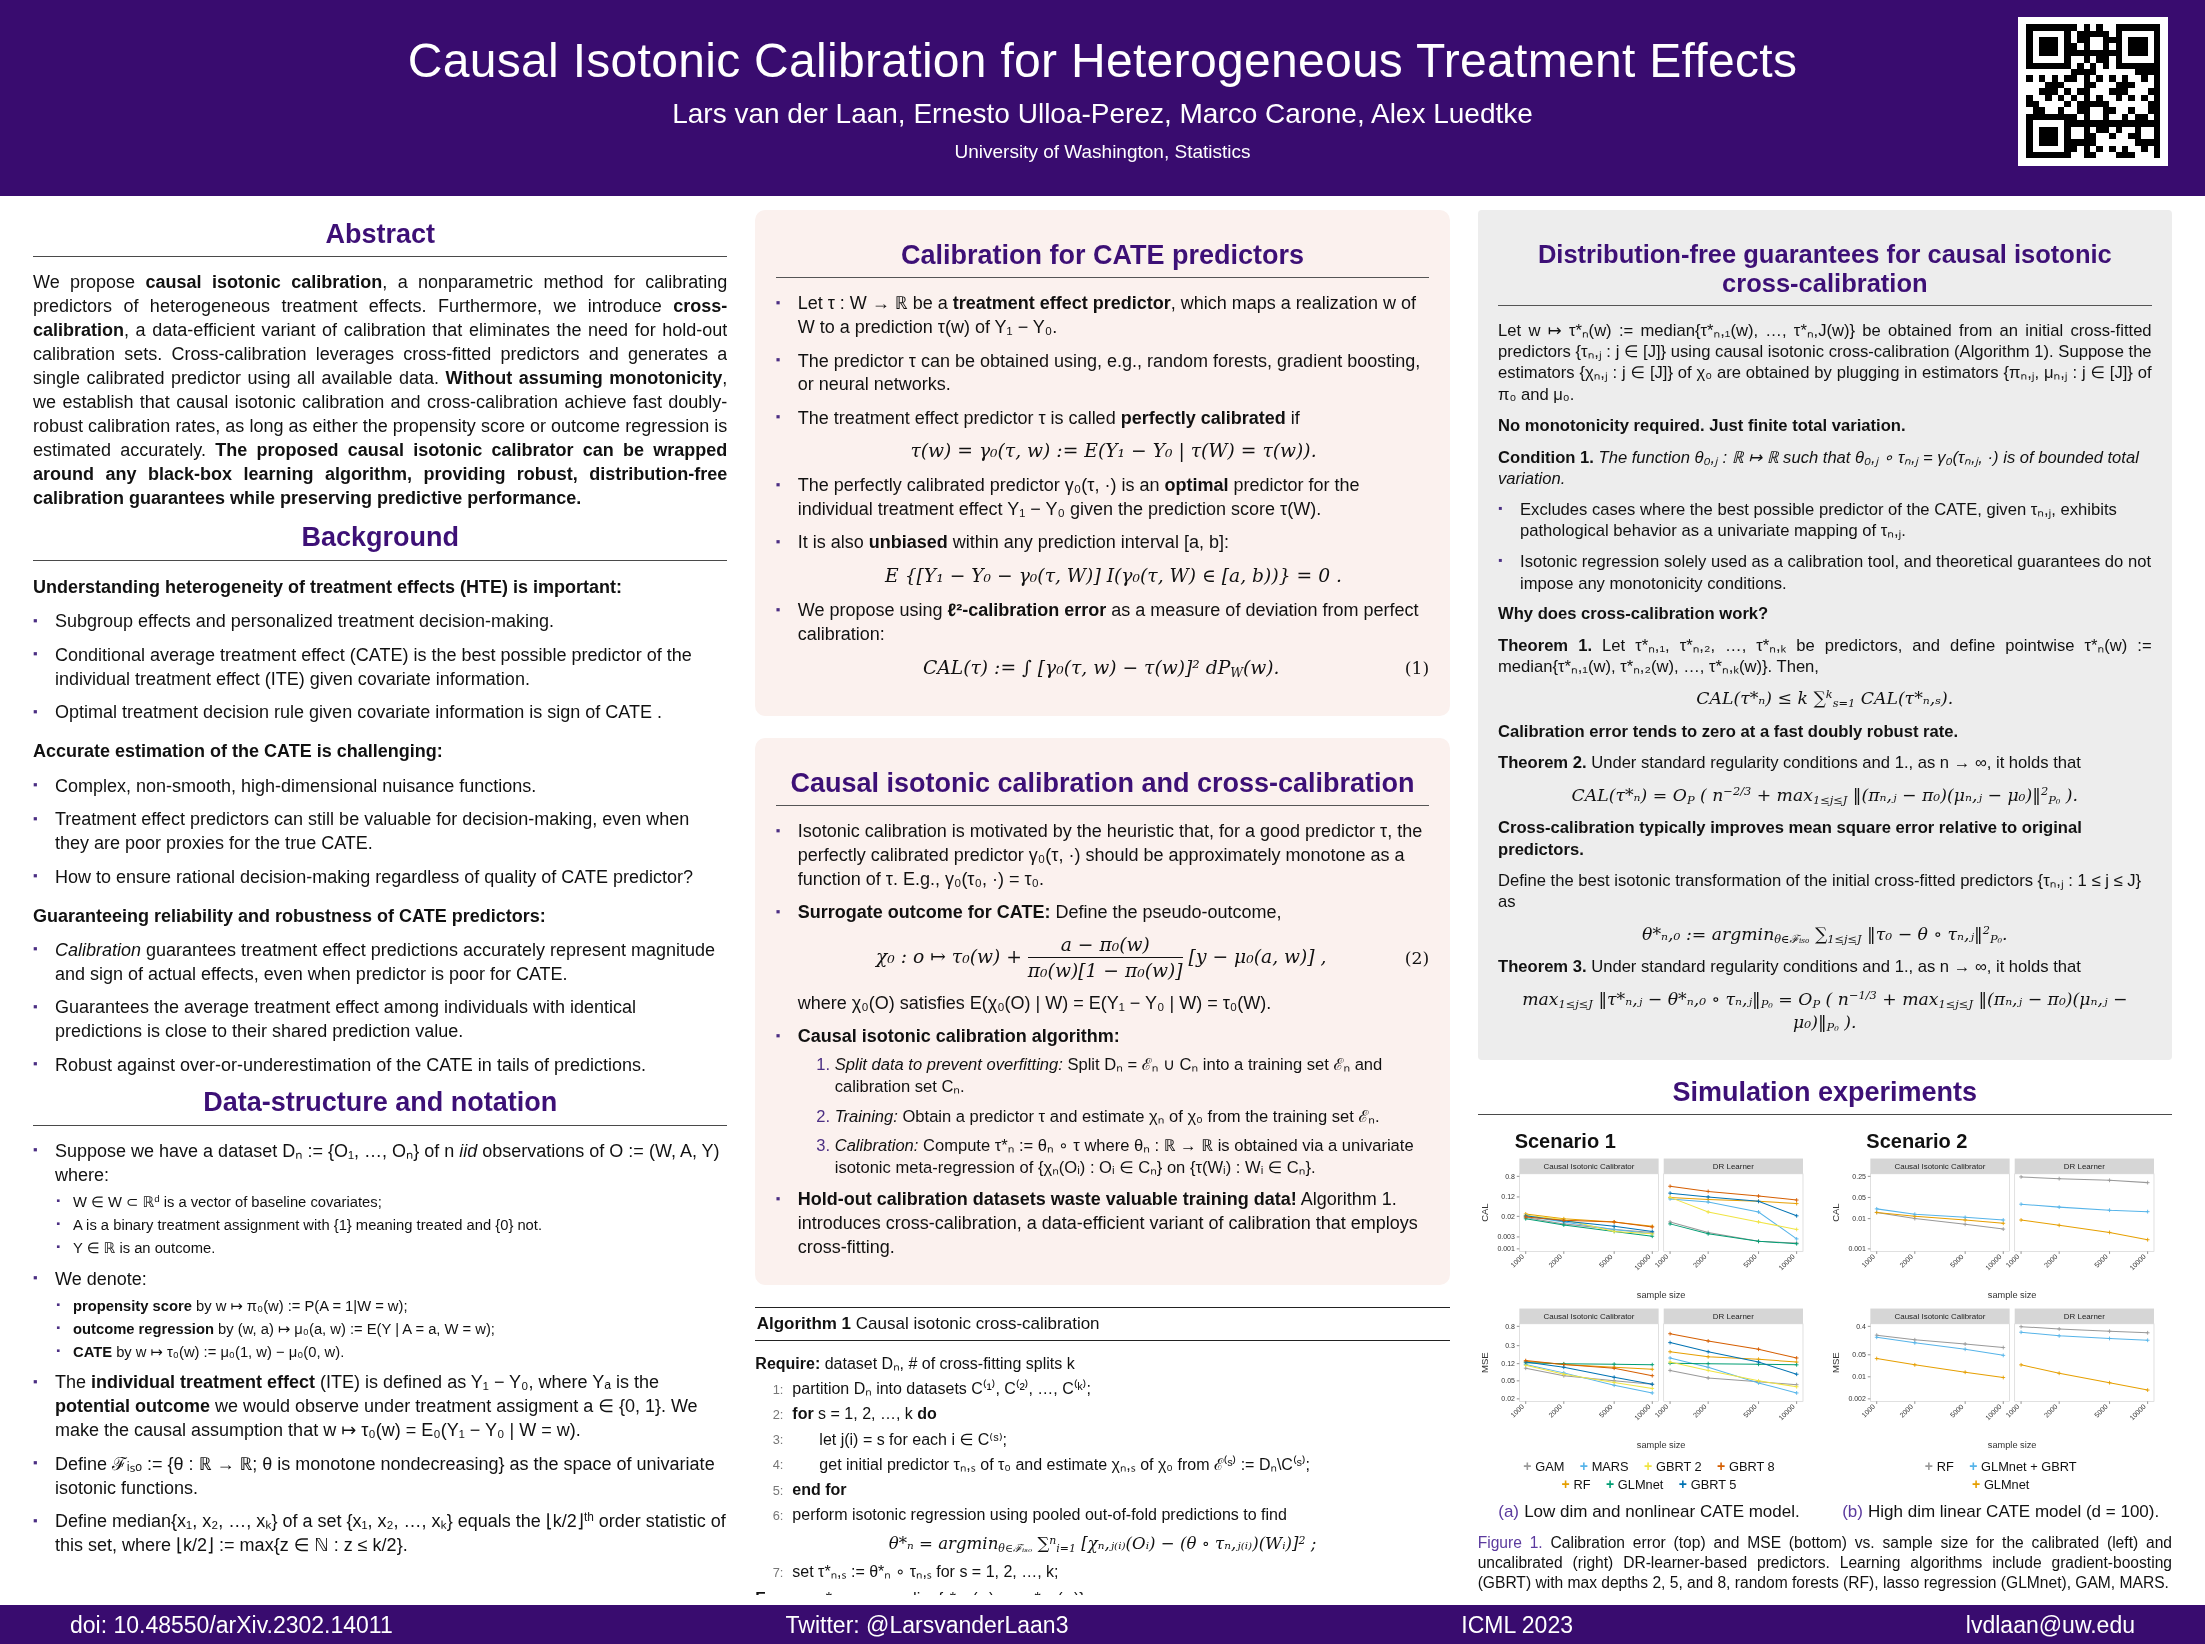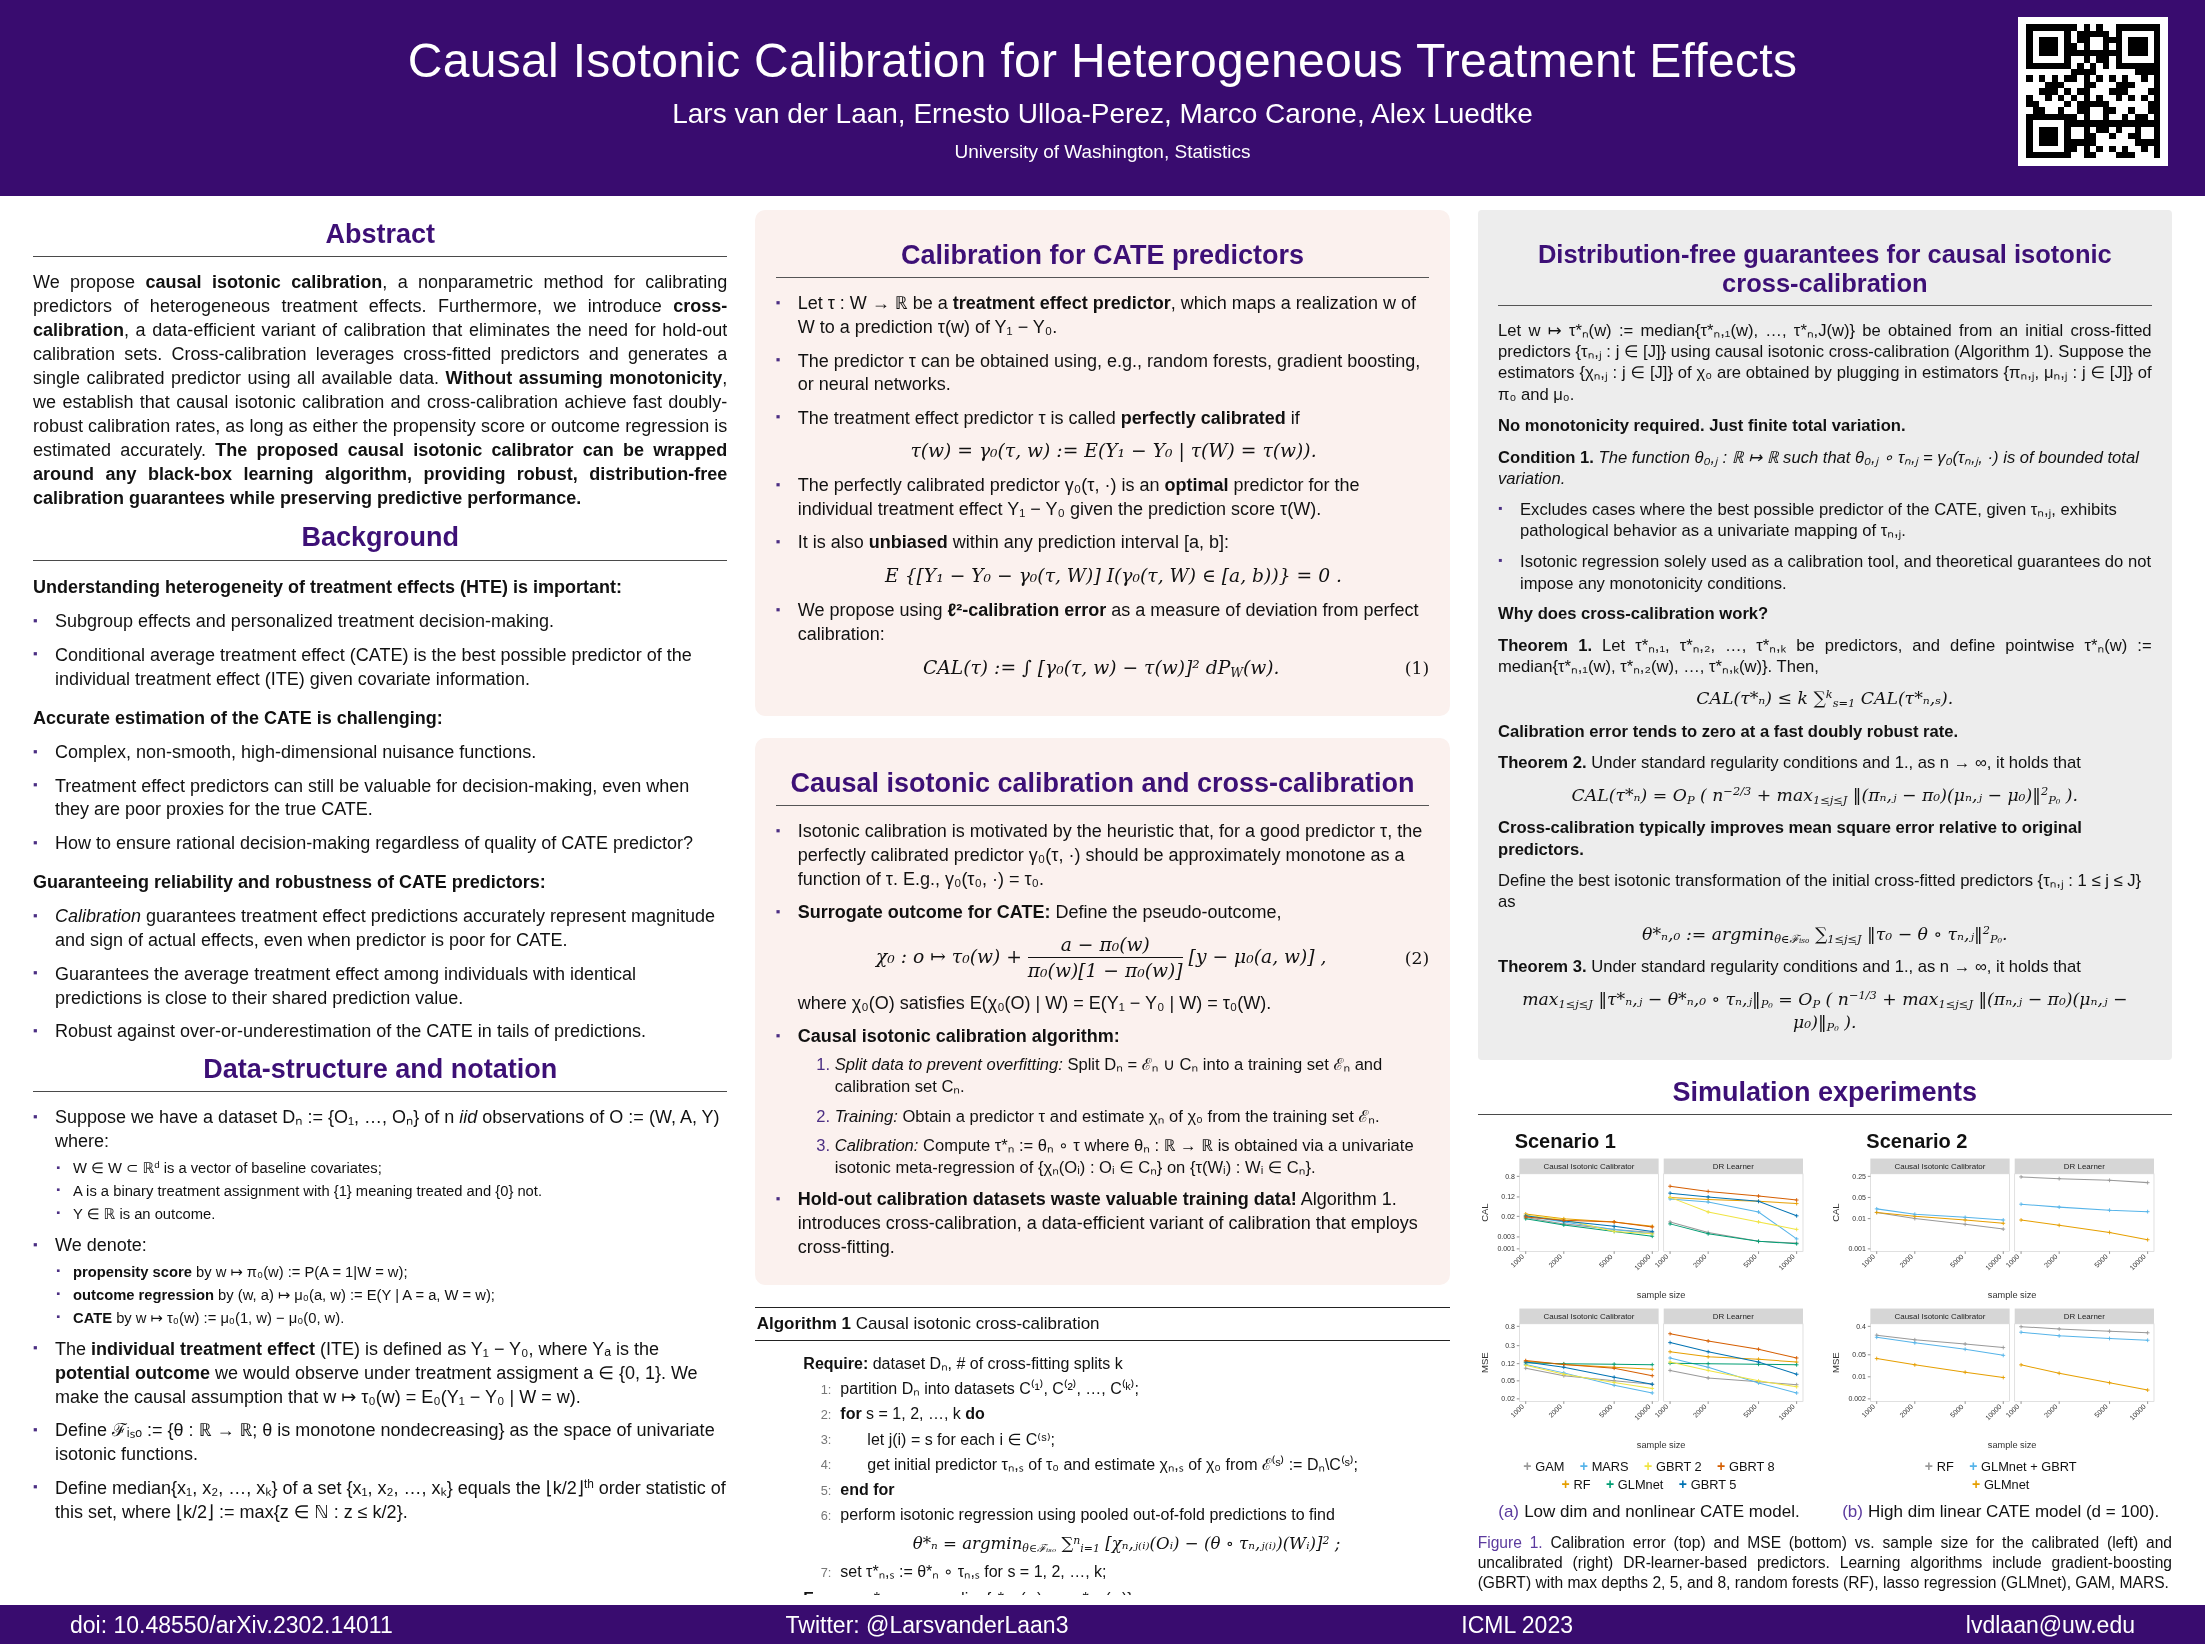--- a/index.html
+++ b/index.html
@@ -57,21 +57,21 @@
 
   .seg-b { font-weight:bold; }
   .seg-i { font-style:italic; }
   .seg-sub { vertical-align:-0.25em; font-size:0.66em; }
   .seg-sup { vertical-align:0.5em; font-size:0.66em; }
   .seg-purple { color:#5b3a9e; }
 
   
   .algo { border-top:1.9px solid #222; border-bottom:1.9px solid #222; font-size:16px; line-height:1.3; margin-top:3.8px; }
   .algo-title { padding:5.1px 1.3px; border-bottom:1.3px solid #222; font-size:17px; }
-  .algo-body { padding:6.4px 0 7.7px 0;margin-left:48px; }
+  .algo-body { padding:6.4px 0 7.7px 0; }
   .algo-line { display:flex; gap:9px; margin:4.5px 0; }
   .algo-no { color:#777; flex:0 0 28px; text-align:right; font-size:12.8px; padding-top:2.6px; }
   .algo-req { margin:6.4px 0 3.8px 0; }
   .ind1 { padding-left:27px; }
   .algo .formula { margin:6.4px 0; font-size:16.6px; }
 
   
   .thmline { margin:0 0 10.2px 0; }
   .figures { display:flex; gap:9px; margin-top:3.8px; }
   .figure { flex:1 1 0; }
@@ -551,20 +551,21 @@
       <div class="srule"></div>
       <p class="just"><span>We propose </span><span class="seg-b">causal isotonic calibration</span><span>, a nonparametric method for calibrating predictors of heterogeneous treatment effects. Furthermore, we introduce </span><span class="seg-b">cross-calibration</span><span>, a data-efficient variant of calibration that eliminates the need for hold-out calibration sets. Cross-calibration leverages cross-fitted predictors and generates a single calibrated predictor using all available data. </span><span class="seg-b">Without assuming monotonicity</span><span>, we establish that causal isotonic calibration and cross-calibration achieve fast doubly-robust calibration rates, as long as either the propensity score or outcome regression is estimated accurately. </span><span class="seg-b">The proposed causal isotonic calibrator can be wrapped around any black-box learning algorithm, providing robust, distribution-free calibration guarantees while preserving predictive performance.</span></p>
 
       <h2 class="shead">Background</h2>
       <div class="srule"></div>
 
       <p class="glabel"><span class="seg-b">Understanding heterogeneity of treatment effects (HTE) is important:</span></p>
       <ul class="bullets">
         <li><span>Subgroup effects and personalized treatment decision-making.</span></li>
         <li><span>Conditional average treatment effect (CATE) is the best possible predictor of the individual treatment effect (ITE) given covariate information.</span></li>
+        <li><span>Optimal treatment decision rule given covariate information is sign of CATE .</span></li>
       </ul>
 
       <p class="glabel"><span class="seg-b">Accurate estimation of the CATE is challenging:</span></p>
       <ul class="bullets">
         <li><span>Complex, non-smooth, high-dimensional nuisance functions.</span></li>
         <li><span>Treatment effect predictors can still be valuable for decision-making, even when they are poor proxies for the true CATE.</span></li>
         <li><span>How to ensure rational decision-making regardless of quality of CATE predictor?</span></li>
       </ul>
 
       <p class="glabel"><span class="seg-b">Guaranteeing reliability and robustness of CATE predictors:</span></p>

